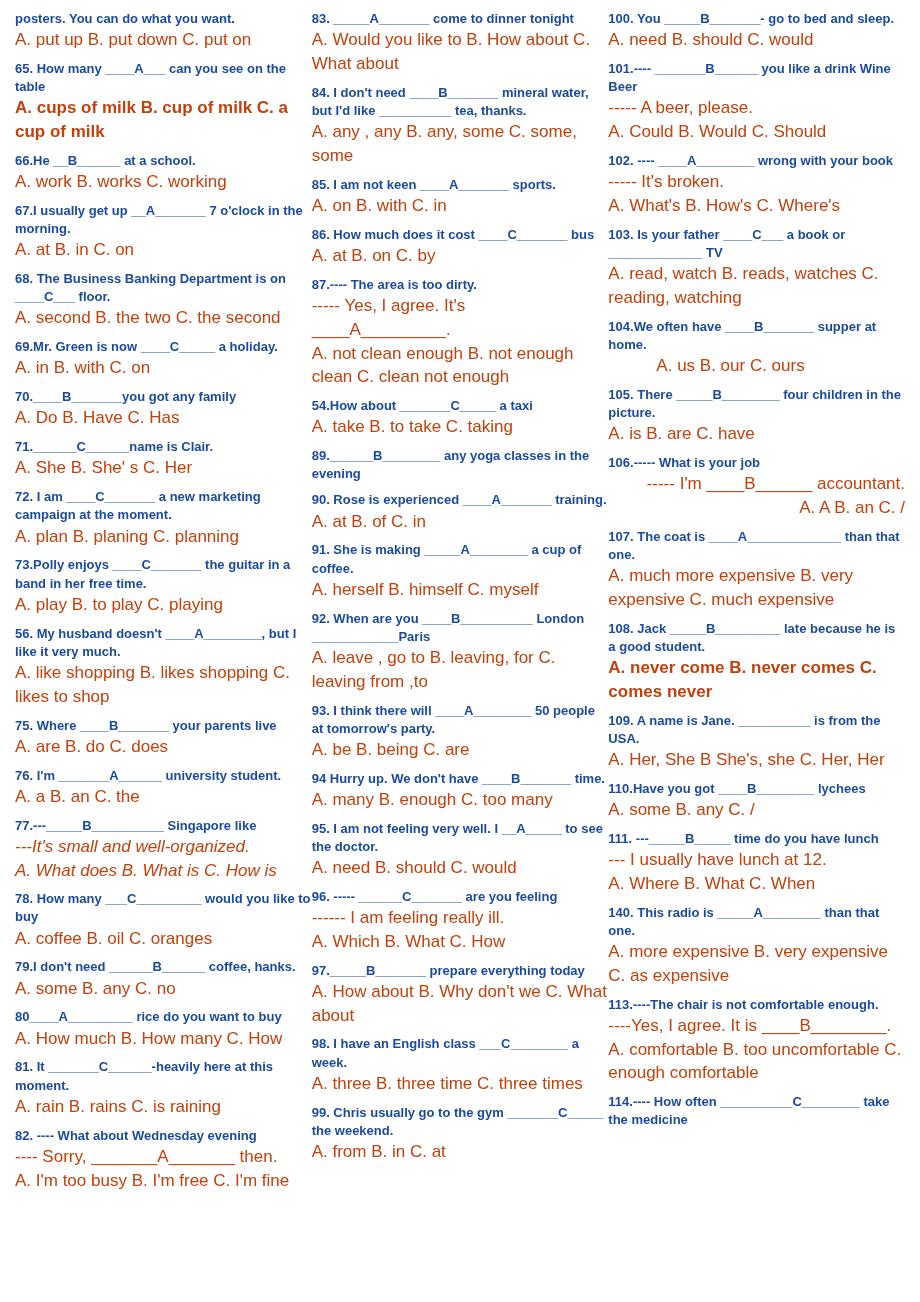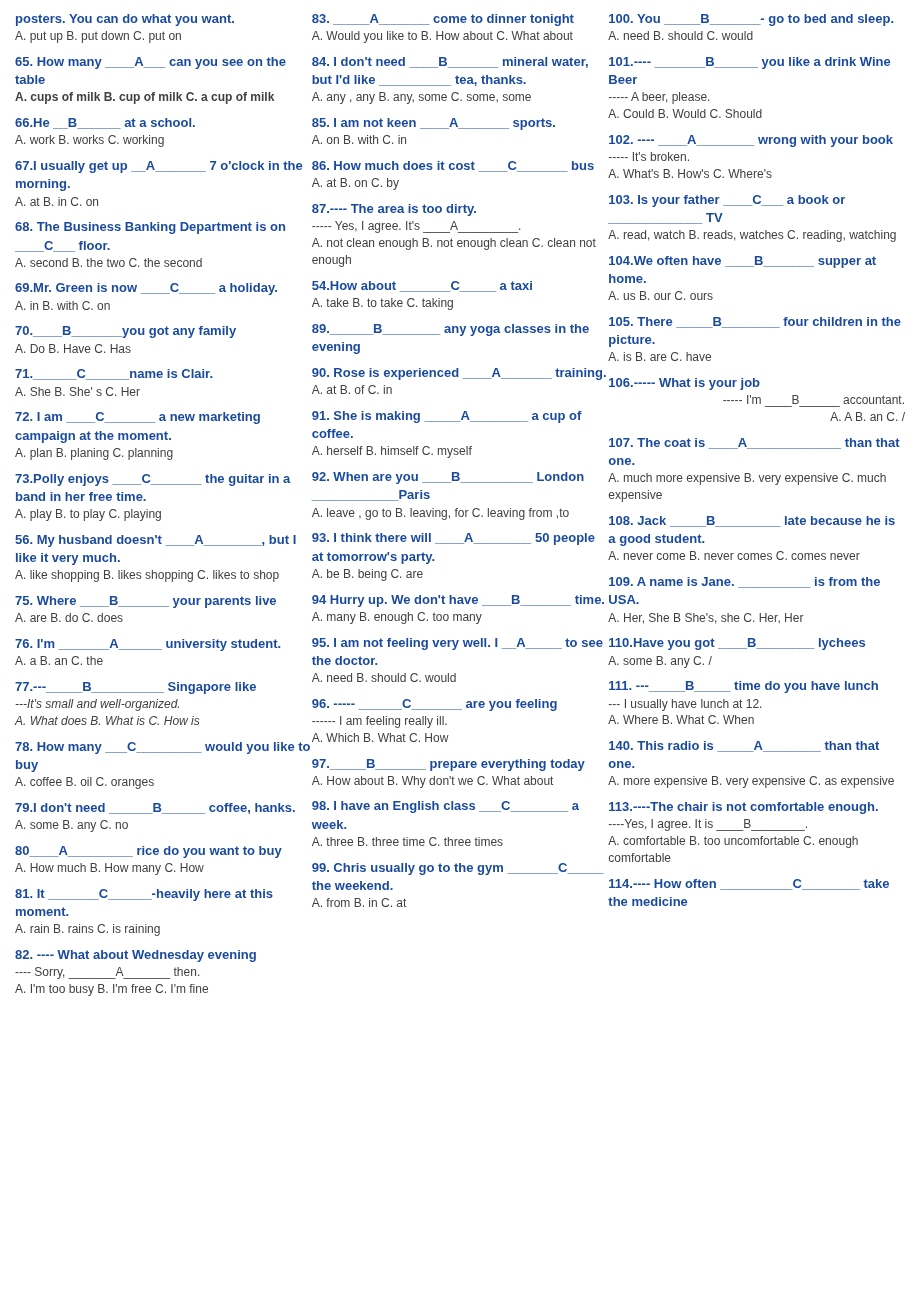--- a/index.html
+++ b/index.html
@@ -22,22 +22,22 @@
     .question-block {
       margin-bottom: 8px;
     }
     .question-title {
       color: #1a4a9e;
       font-weight: bold;
       font-size: 13px;
       line-height: 1.4;
     }
     .question-sub {
-      color: #404040;
-      font-size: 12px;
+      color: #c2410c;
+      font-size: 17px;
       line-height: 1.4;
     }
   </style>
 </head>
 <body>
 
 <div class="columns">
 <div class="col">
       <div class="question-block">
         <div class="question-title">posters. You can do what you want.</div>
@@ -203,38 +203,38 @@
         <div class="question-title">102. ---- ____A________ wrong with your book</div>
         <div class="question-sub" style="white-space: pre-line;">----- It's broken.
 A. What's B. How's C. Where's</div>
       </div>
       <div class="question-block">
         <div class="question-title">103. Is your father ____C___ a book or _____________ TV</div>
         <div class="question-sub" style="white-space: pre-line;">A. read, watch B. reads, watches C. reading, watching</div>
       </div>
       <div class="question-block">
         <div class="question-title">104.We often have ____B_______ supper at home.</div>
-        <div class="question-sub" style="white-space: pre-line;">A. us B. our C. ours</div>
+        <div class="question-sub" style="white-space: pre-line; margin-left: 48px;">A. us B. our C. ours</div>
       </div>
       <div class="question-block">
         <div class="question-title">105. There _____B________ four children in the picture.</div>
         <div class="question-sub" style="white-space: pre-line;">A. is B. are C. have</div>
       </div>
       <div class="question-block">
         <div class="question-title">106.----- What is your job</div>
         <div class="question-sub" style="white-space: pre-line; text-align: right;">----- I'm ____B______ accountant.
 A. A B. an C. /</div>
       </div>
       <div class="question-block">
         <div class="question-title">107. The coat is ____A_____________ than that one.</div>
         <div class="question-sub" style="white-space: pre-line;">A. much more expensive B. very expensive C. much expensive</div>
       </div>
       <div class="question-block">
         <div class="question-title">108. Jack _____B_________ late because he is a good student.</div>
-        <div class="question-sub" style="white-space: pre-line;">A. never come B. never comes C. comes never</div>
+        <div class="question-sub" style="white-space: pre-line; font-weight: bold;">A. never come B. never comes C. comes never</div>
       </div>
       <div class="question-block">
         <div class="question-title">109. A name is Jane. __________ is from the USA.</div>
         <div class="question-sub" style="white-space: pre-line;">A. Her, She B She's, she C. Her, Her</div>
       </div>
       <div class="question-block">
         <div class="question-title">110.Have you got ____B________ lychees</div>
         <div class="question-sub" style="white-space: pre-line;">A. some B. any C. /</div>
       </div>
       <div class="question-block">

